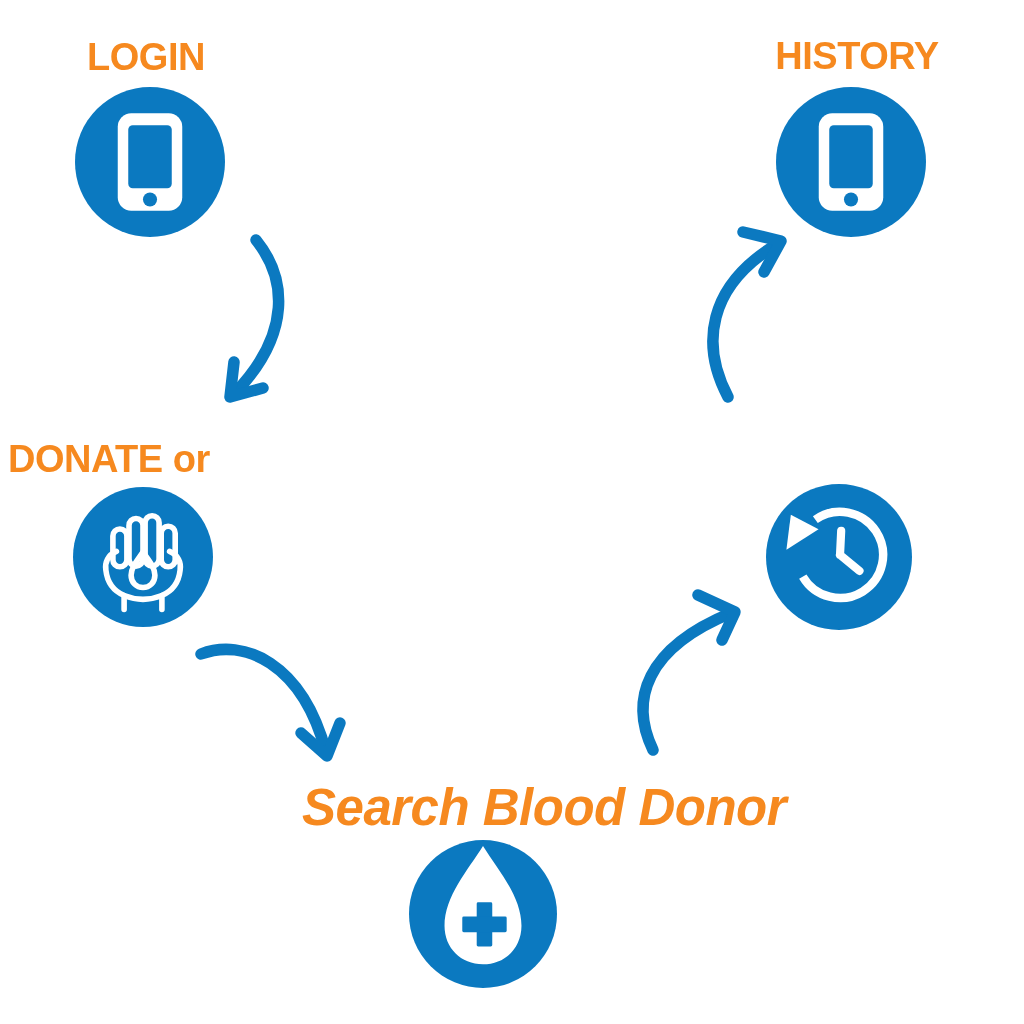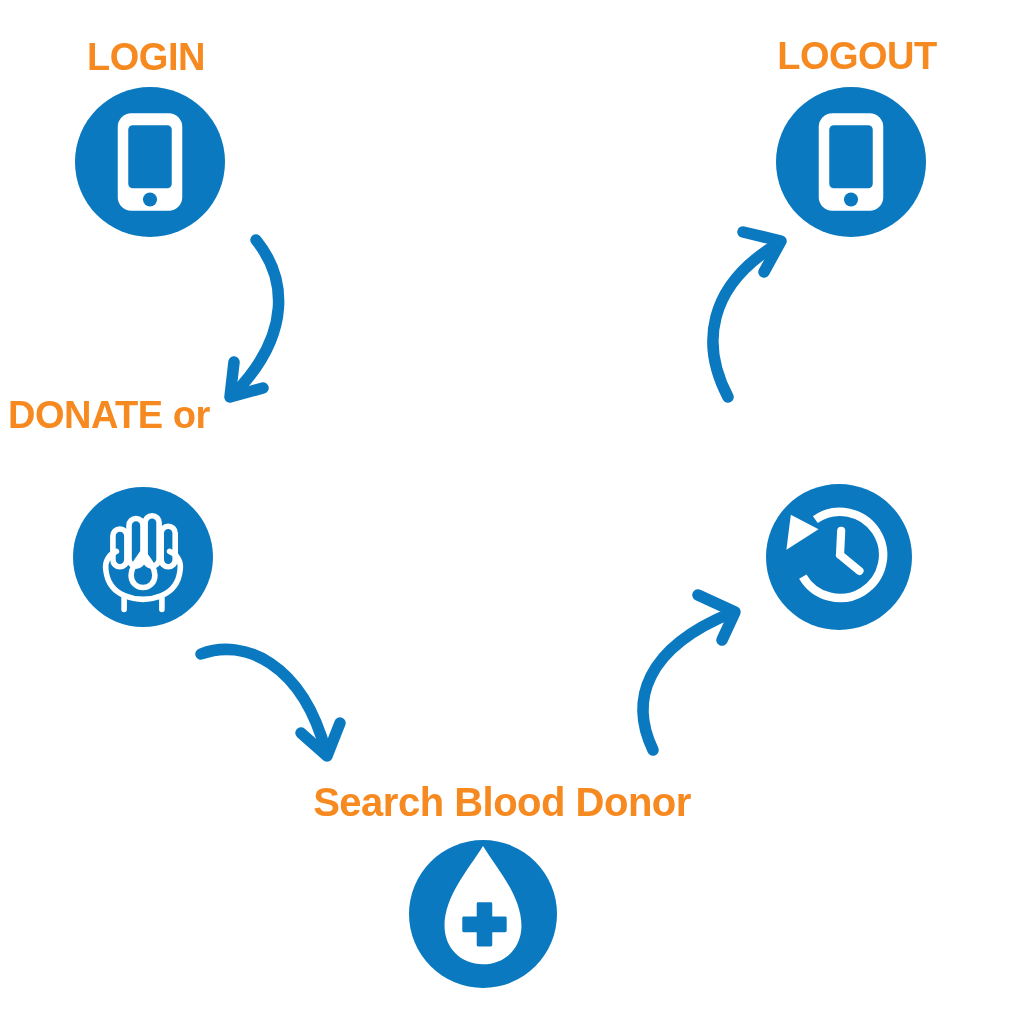--- a/index.html
+++ b/index.html
@@ -28,22 +28,22 @@
   }
   .label.centered { text-align: center; }
   .icon-node { position: absolute; }
   .icon-node svg { display: block; }
   .arrow-layer {
     position: absolute;
     left: 0; top: 0;
     width: 1024px; height: 1024px;
     pointer-events: none;
   }
-  #donate-label { line-height: 1.22; }
-  #search-label { font-size: 40px; }
+  #donate-label { line-height: 1.22; margin-top: 44px; }
+  #search-label { font-size: 51px; font-style: italic; }
 </style>
 </head>
 <body>
 
 <div class="canvas">
 
   <svg class="arrow-layer" viewBox="0 0 1024 1024">
     <g stroke="var(--primary-blue)" stroke-width="11.5" fill="none" stroke-linecap="round" stroke-linejoin="round">
       <g>
         <path d="M256,240 C286,277 293,333 234,394"></path>
@@ -107,21 +107,21 @@
 
   <div class="icon-node" style="left:766px;top:484px">
     <svg width="146" height="146" viewBox="0 0 100 100">
       <circle cx="50" cy="50" r="50" fill="var(--primary-blue)"></circle>
       <path d="M33.8,24.4 A29.5,29.5 0 1 1 25.2,63.4" stroke="#fff" stroke-width="5.8" fill="none"></path>
       <polygon points="17,21 36,31 14,45" fill="#fff"></polygon>
       <path d="M50.7,48.6 L51.5,32 M50.7,48.6 L64,59.5" stroke="#fff" stroke-width="5.6" fill="none" stroke-linecap="round"></path>
     </svg>
   </div>
 
-  <div class="label centered" id="logout-label" style="left:757px;top:37px;width:200px">LOGOUT</div>
+  <div class="label centered" id="logout-label" style="left:757px;top:37px;width:200px">HISTORY</div>
   <div class="icon-node" style="left:776px;top:87px">
     <svg width="150" height="150" viewBox="0 0 100 100">
       <circle cx="50" cy="50" r="50" fill="var(--primary-blue)"></circle>
       <rect x="28.5" y="17.5" width="43" height="65" rx="9" fill="#fff"></rect>
       <rect x="35.5" y="25.5" width="29" height="42" rx="3" fill="var(--primary-blue)"></rect>
       <circle cx="50" cy="75" r="4.7" fill="var(--primary-blue)"></circle>
     </svg>
   </div>
 
 </div>

